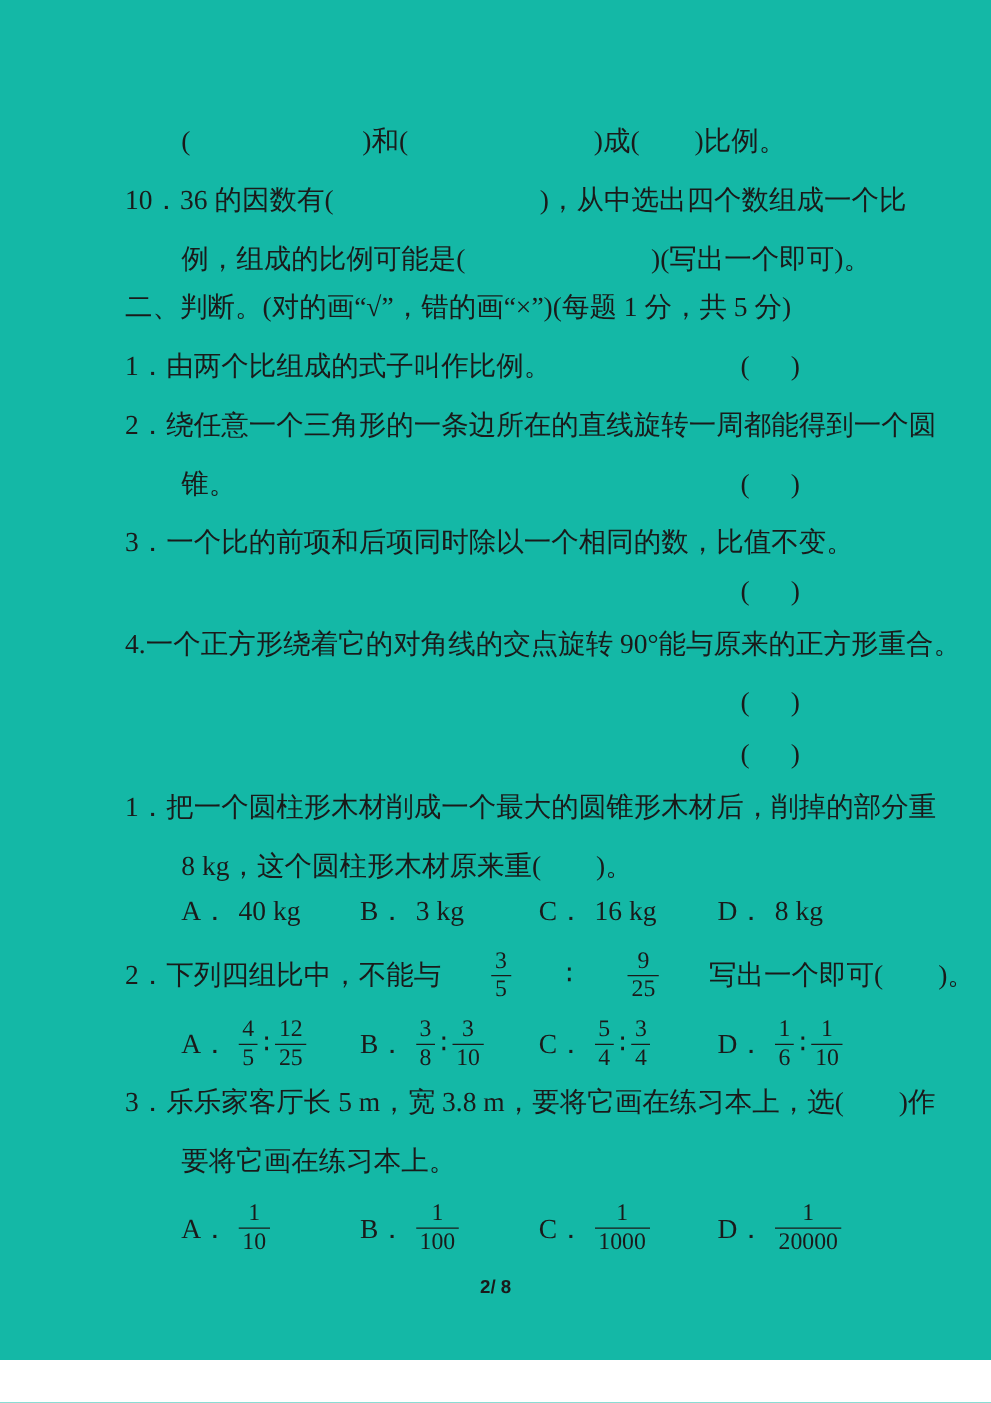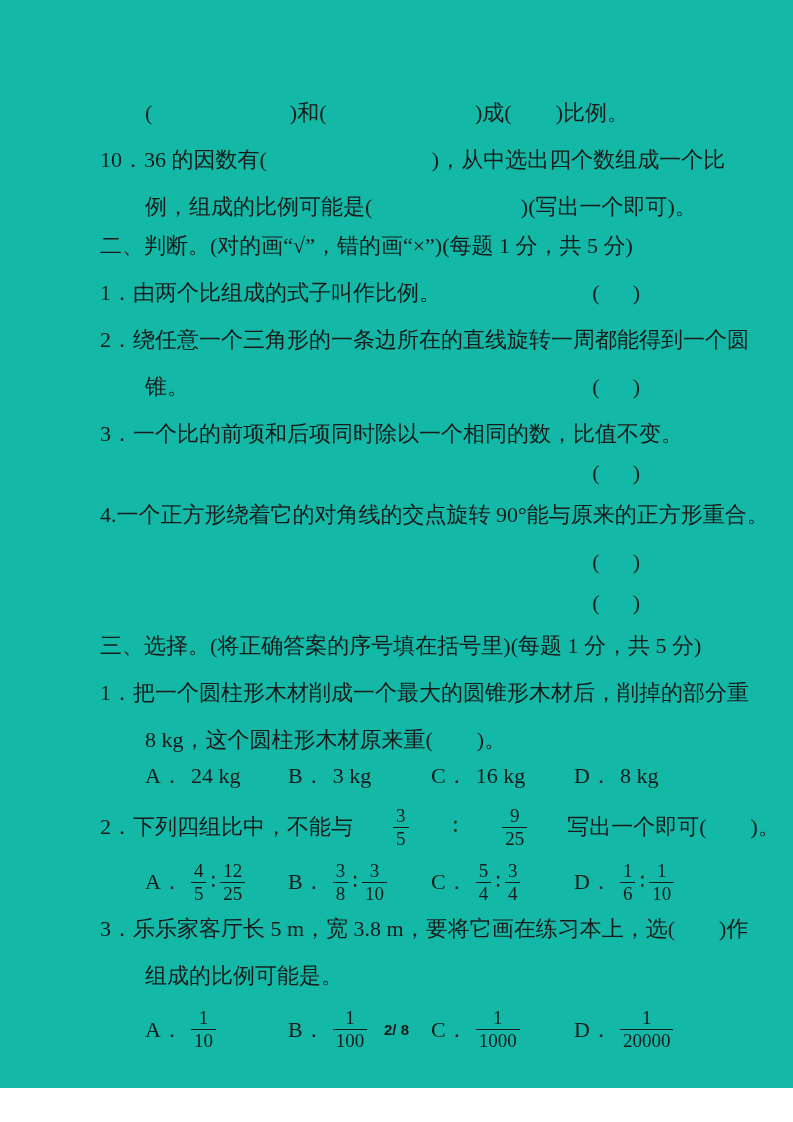--- a/index.html
+++ b/index.html
@@ -108,33 +108,30 @@
         <span class="seg" data-name="text-segment">4.一个正方形绕着它的对角线的交点旋转 90°能与原来的正方形重合。</span>
       </div>
       <div class="row has-right" data-name="judge-4-bracket">
         <span class="fill" data-name="flex-spacer"></span>
         <span class="seg" data-name="answer-bracket">(      )</span>
       </div>
       <div class="row has-right" data-name="judge-5">
         <span class="fill" data-name="flex-spacer"></span>
         <span class="seg" data-name="answer-bracket">(      )</span>
       </div>
-      <div class="row" data-name="section-3-header">
-        <span class="seg" data-name="text-segment">三、选择。(将正确答案的序号填在括号里)(每题 1 分，共 5 分)</span>
-      </div>
       <div class="row" data-name="choice-1-line-1">
         <span class="seg" data-name="text-segment">1．把一个圆柱形木材削成一个最大的圆锥形木材后，削掉的部分重</span>
       </div>
       <div class="row indent" data-name="choice-1-line-2">
         <span class="seg" data-name="text-segment">8 kg，这个圆柱形木材原来重(        )。</span>
       </div>
       <div class="row options-row" data-name="choice-1-options">
         <span class="option" data-name="option">
           <span class="seg label" data-name="option-label">A．</span>
-          <span class="seg" data-name="text-segment">24 kg</span>
+          <span class="seg" data-name="text-segment">40 kg</span>
         </span>
         <span class="option" data-name="option">
           <span class="seg label" data-name="option-label">B．</span>
           <span class="seg" data-name="text-segment">3 kg</span>
         </span>
         <span class="option" data-name="option">
           <span class="seg label" data-name="option-label">C．</span>
           <span class="seg" data-name="text-segment">16 kg</span>
         </span>
         <span class="option" data-name="option">
@@ -202,21 +199,21 @@
           <span class="frac" data-name="fraction">
             <span class="num" data-name="fraction-numerator">1</span>
             <span class="den" data-name="fraction-denominator">10</span>
           </span>
         </span>
       </div>
       <div class="row" data-name="choice-3-line-1">
         <span class="seg" data-name="text-segment">3．乐乐家客厅长 5 m，宽 3.8 m，要将它画在练习本上，选(        )作</span>
       </div>
       <div class="row indent" data-name="choice-3-line-2">
-        <span class="seg" data-name="text-segment">组成的比例可能是。</span>
+        <span class="seg" data-name="text-segment">要将它画在练习本上。</span>
       </div>
       <div class="row options-row" data-name="choice-3-options">
         <span class="option" data-name="option">
           <span class="seg label" data-name="option-label">A．</span>
           <span class="frac" data-name="fraction">
             <span class="num" data-name="fraction-numerator">1</span>
             <span class="den" data-name="fraction-denominator">10</span>
           </span>
         </span>
         <span class="option" data-name="option">

